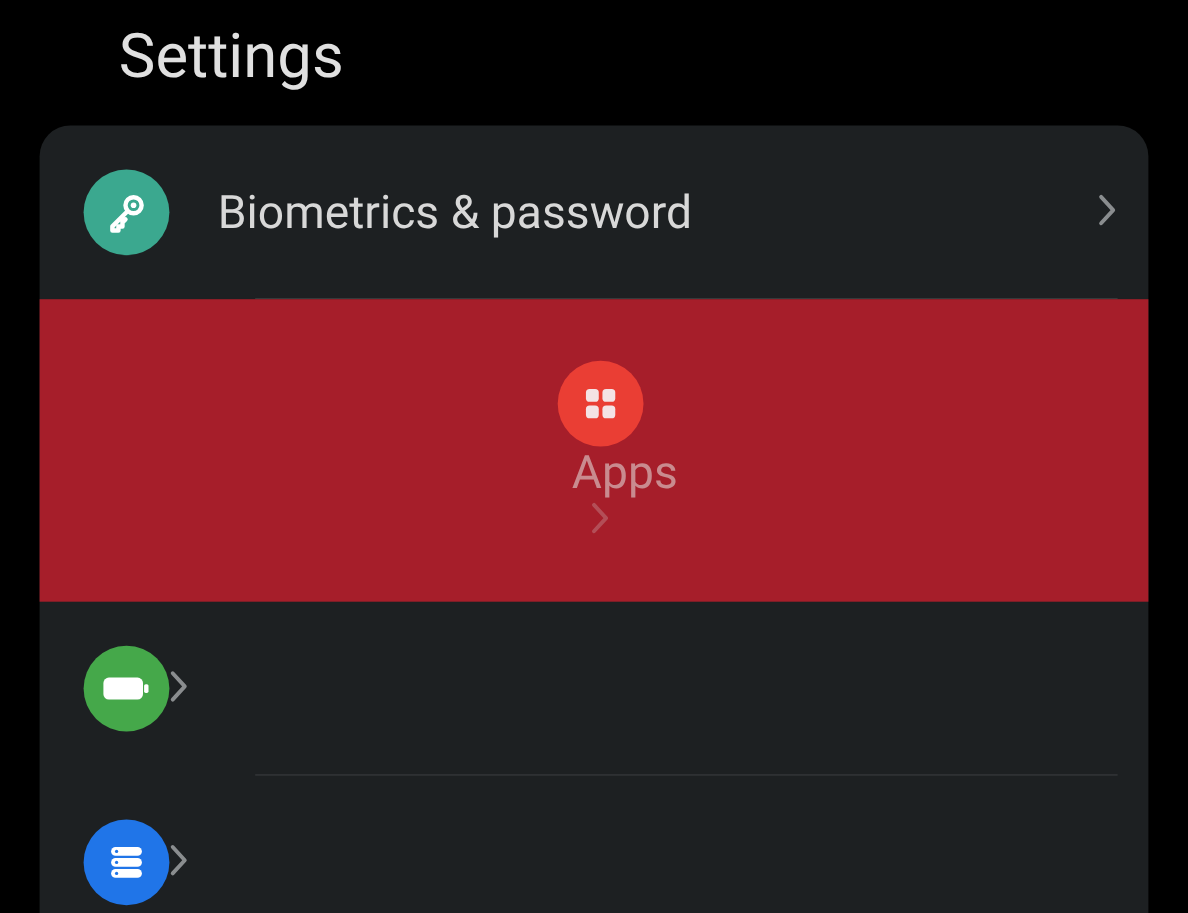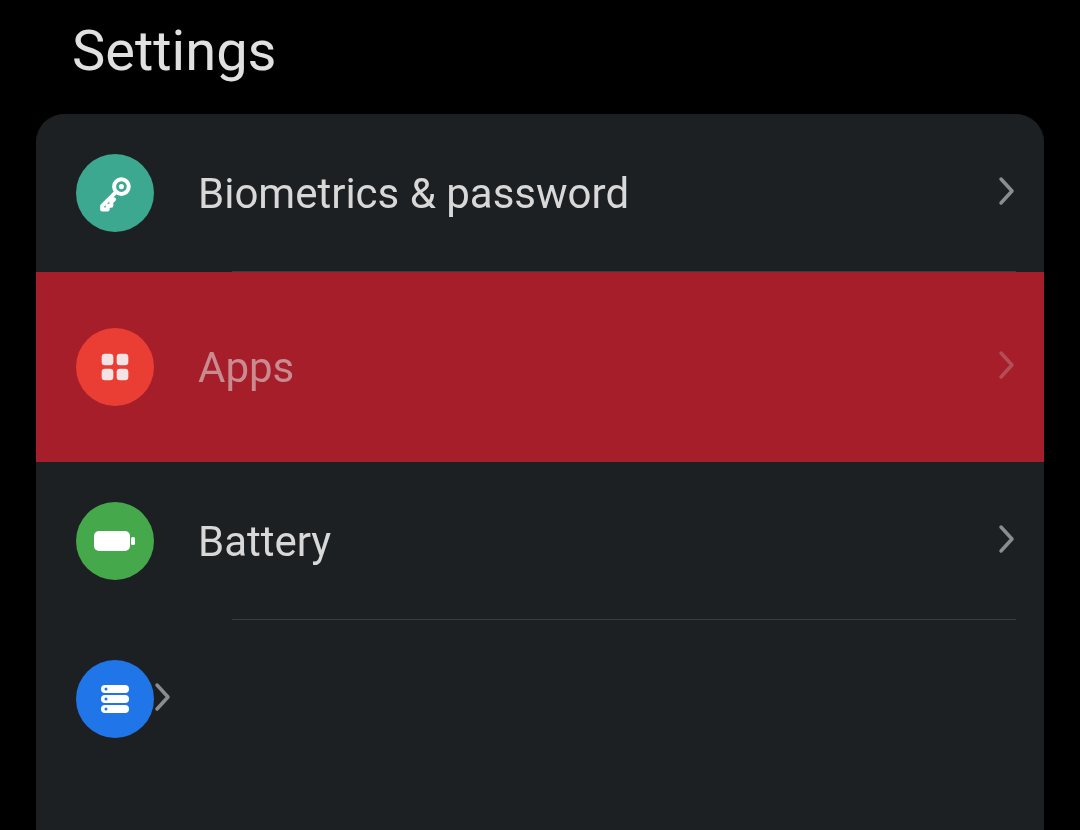--- a/index.html
+++ b/index.html
@@ -11,21 +11,21 @@
       width: 1080px;
       height: 830px;
       background: #000000;
       font-family: -apple-system, BlinkMacSystemFont, 'Segoe UI', Roboto, sans-serif;
       overflow: hidden;
     }
     .page-title {
       color: #e0e0e0;
       font-size: 56px;
       font-weight: 400;
-      padding: 18px 0 30px 72px;
+      padding: 18px 0 30px 108px;
     }
     .settings-panel {
       background: #1d2022;
       border-radius: 28px 28px 0 0;
       margin: 0 36px;
       overflow: hidden;
       height: 784px;
     }
     .settings-item {
       display: flex;
@@ -34,20 +34,21 @@
       position: relative;
       cursor: pointer;
     }
     .settings-item.highlighted {
       background: #a61e2a;
       margin: 0 -36px;
       padding-left: 76px;
       padding-right: 64px;
       padding-top: 56px;
       padding-bottom: 56px;
+      flex-direction: column;
     }
     .settings-item:not(.highlighted):not(:last-child)::after {
       content: '';
       position: absolute;
       bottom: 0;
       left: 196px;
       right: 28px;
       height: 1px;
       background: #3a3d3f;
     }
@@ -125,21 +126,20 @@
     </span>
   </div>
 
   <div class="settings-item">
     <div class="icon-circle icon-green">
       <svg width="50" height="30" viewBox="0 0 50 30" fill="#ffffff">
         <rect x="4" y="5" width="36" height="20" rx="5"></rect>
         <rect x="41" y="11" width="4" height="8" rx="1.5"></rect>
       </svg>
     </div>
-    <span class="item-label">Battery</span>
     <span class="chevron">
       <svg width="18" height="32" viewBox="0 0 18 32" fill="none">
         <path d="M3 4 L14 16 L3 28" stroke="currentColor" stroke-width="3.5" stroke-linecap="round" stroke-linejoin="round"></path>
       </svg>
     </span>
   </div>
 
   <div class="settings-item">
     <div class="icon-circle icon-blue">
       <svg width="44" height="44" viewBox="0 0 44 44" fill="#ffffff">

